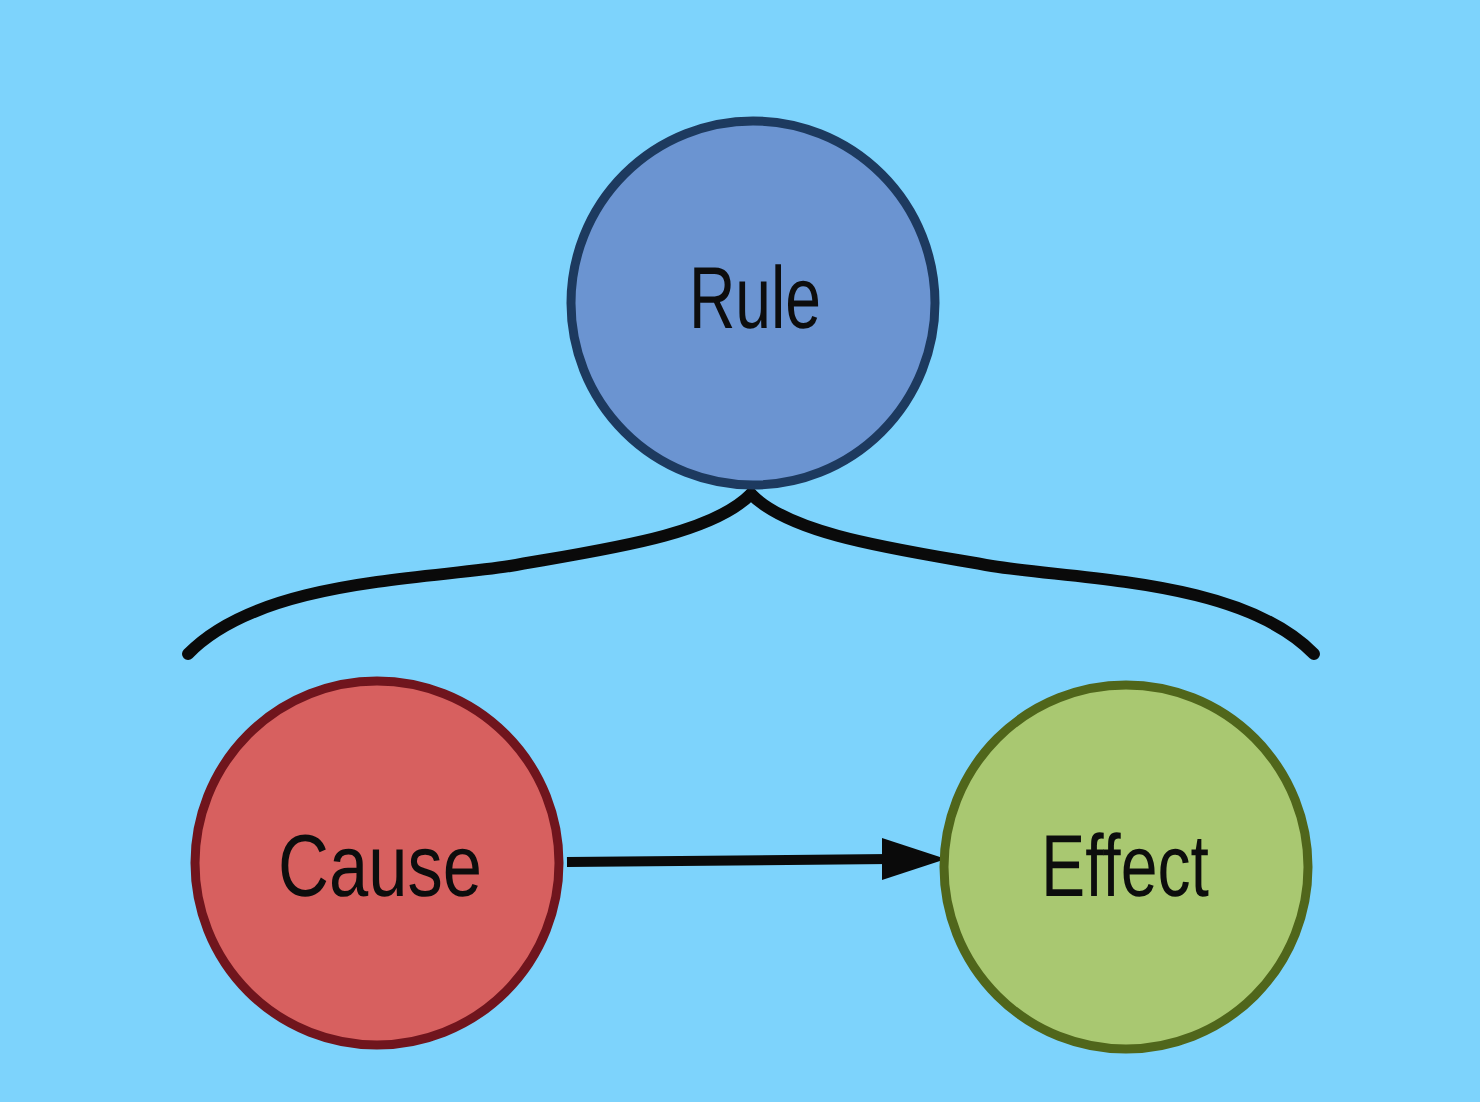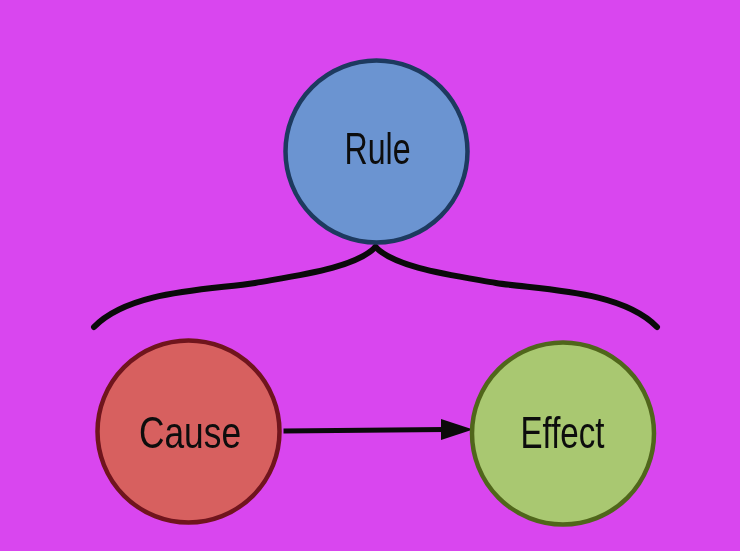--- a/index.html
+++ b/index.html
@@ -28,21 +28,21 @@
   .brace-path {
     fill: none;
     stroke-width: 6px;
     stroke-linecap: round;
   }
   .arrow-line { stroke-width: 5px; }
 </style>
 </head>
 <body>
 
-<div class="stage" style="background: #d946ef;">
+<div class="stage" style="background: #7dd3fc;">
   <svg width="740" height="551" viewBox="0 0 740 551">
 
     <g>
       <path class="brace-path" d="M 375.5 247 C 355 268, 300 275, 255 283 C 210 290, 130 290, 94 327" stroke="#0a0a0a"></path>
       <path class="brace-path" d="M 375.5 247 C 396 268, 451 275, 496 283 C 541 290, 621 290, 657 327" stroke="#0a0a0a"></path>
     </g>
 
     <g>
       <line class="arrow-line" x1="283.5" y1="431" x2="445" y2="429.5" stroke="#0a0a0a"></line>
       <polygon points="473,429.5 441,419 441,440" fill="#0a0a0a"></polygon>

